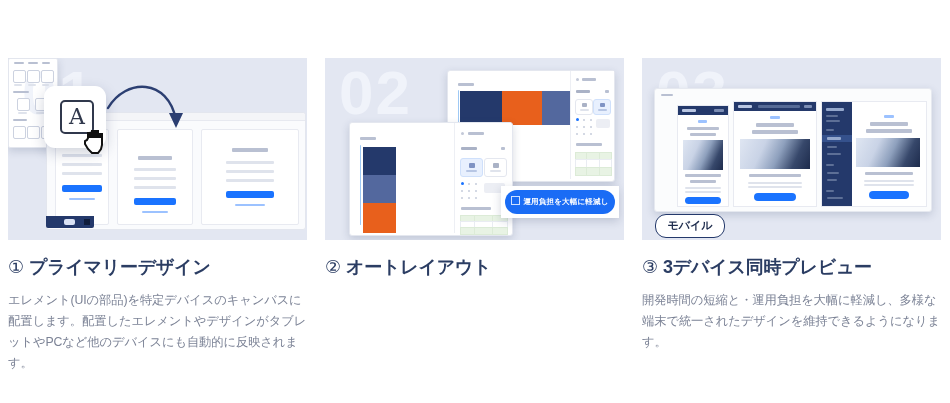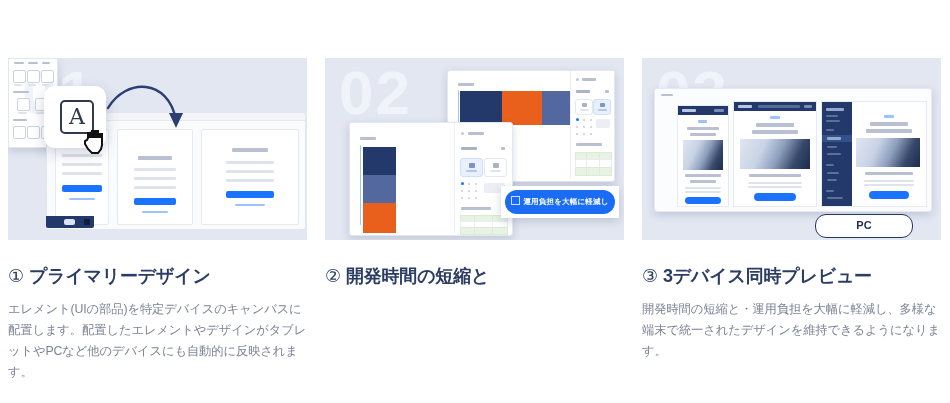--- a/index.html
+++ b/index.html
@@ -113,21 +113,21 @@
   .pills{position:absolute;left:10px;bottom:4px;width:280px;height:22px;}
   .pill{
     position:absolute;height:22px;background:#ffffff;
     border:1.6px solid #24396b;border-radius:11px;
     color:#1d2b4c;font-size:11px;font-weight:bold;
     line-height:20px;text-align:center;
   }
 
   
   .t-head{
-    margin-top:24px;
+    margin-top:15px;
     color:#2b3d63;font-size:18px;font-weight:bold;
     letter-spacing:-0.2px;white-space:nowrap;
   }
   .t-head .num{font-weight:normal;margin-right:5px;}
   .t-body{
     margin-top:11px;
     color:#7c8396;font-size:12.3px;line-height:1.72;
     letter-spacing:-0.1px;
   }
 </style>
@@ -321,21 +321,21 @@
         </div>
 
         <div class="cta-wrap">
           <div class="cta">
             <span class="ci"></span><span>運用負担を大幅に軽減し</span>
           </div>
         </div>
       </div>
 
       <div class="t-head">
-        <span class="num">②</span><span>開発時間の短縮と</span>
+        <span class="num">②</span><span>オートレイアウト</span>
       </div>
     </div>
 
     <div class="col">
       <div class="card">
         <div class="wm">03</div>
 
         <div class="panel c3-board shadow">
           <div class="lnd" style="left:6px;top:5px;width:12px;height:2px;"></div>
 
@@ -392,21 +392,21 @@
             <div class="lnd" style="left:44px;top:27px;width:46px;height:4px;"></div>
             <div class="hero" style="left:34px;top:36px;width:64px;height:29px;"></div>
             <div class="lnd" style="left:43px;top:70px;width:48px;height:3px;"></div>
             <div class="ln" style="left:42px;top:78px;width:50px;height:2px;"></div>
             <div class="ln" style="left:42px;top:82px;width:50px;height:2px;"></div>
             <div class="btn-blue" style="left:47px;top:89px;width:40px;height:8px;border-radius:4px;"></div>
           </div>
         </div>
 
         <div class="pills">
-          <div class="pill" style="left:163px;width:96px;">PC</div>
+          <div class="pill" style="left:3px;width:68px;">モバイル</div>
         </div>
       </div>
 
       <div class="t-head">
         <span class="num">③</span><span>3デバイス同時プレビュー</span>
       </div>
       <div class="t-body">開発時間の短縮と・運用負担を大幅に軽減し、多様な端末で統一されたデザインを維持できるようになります。</div>
     </div>
 
   </div>

